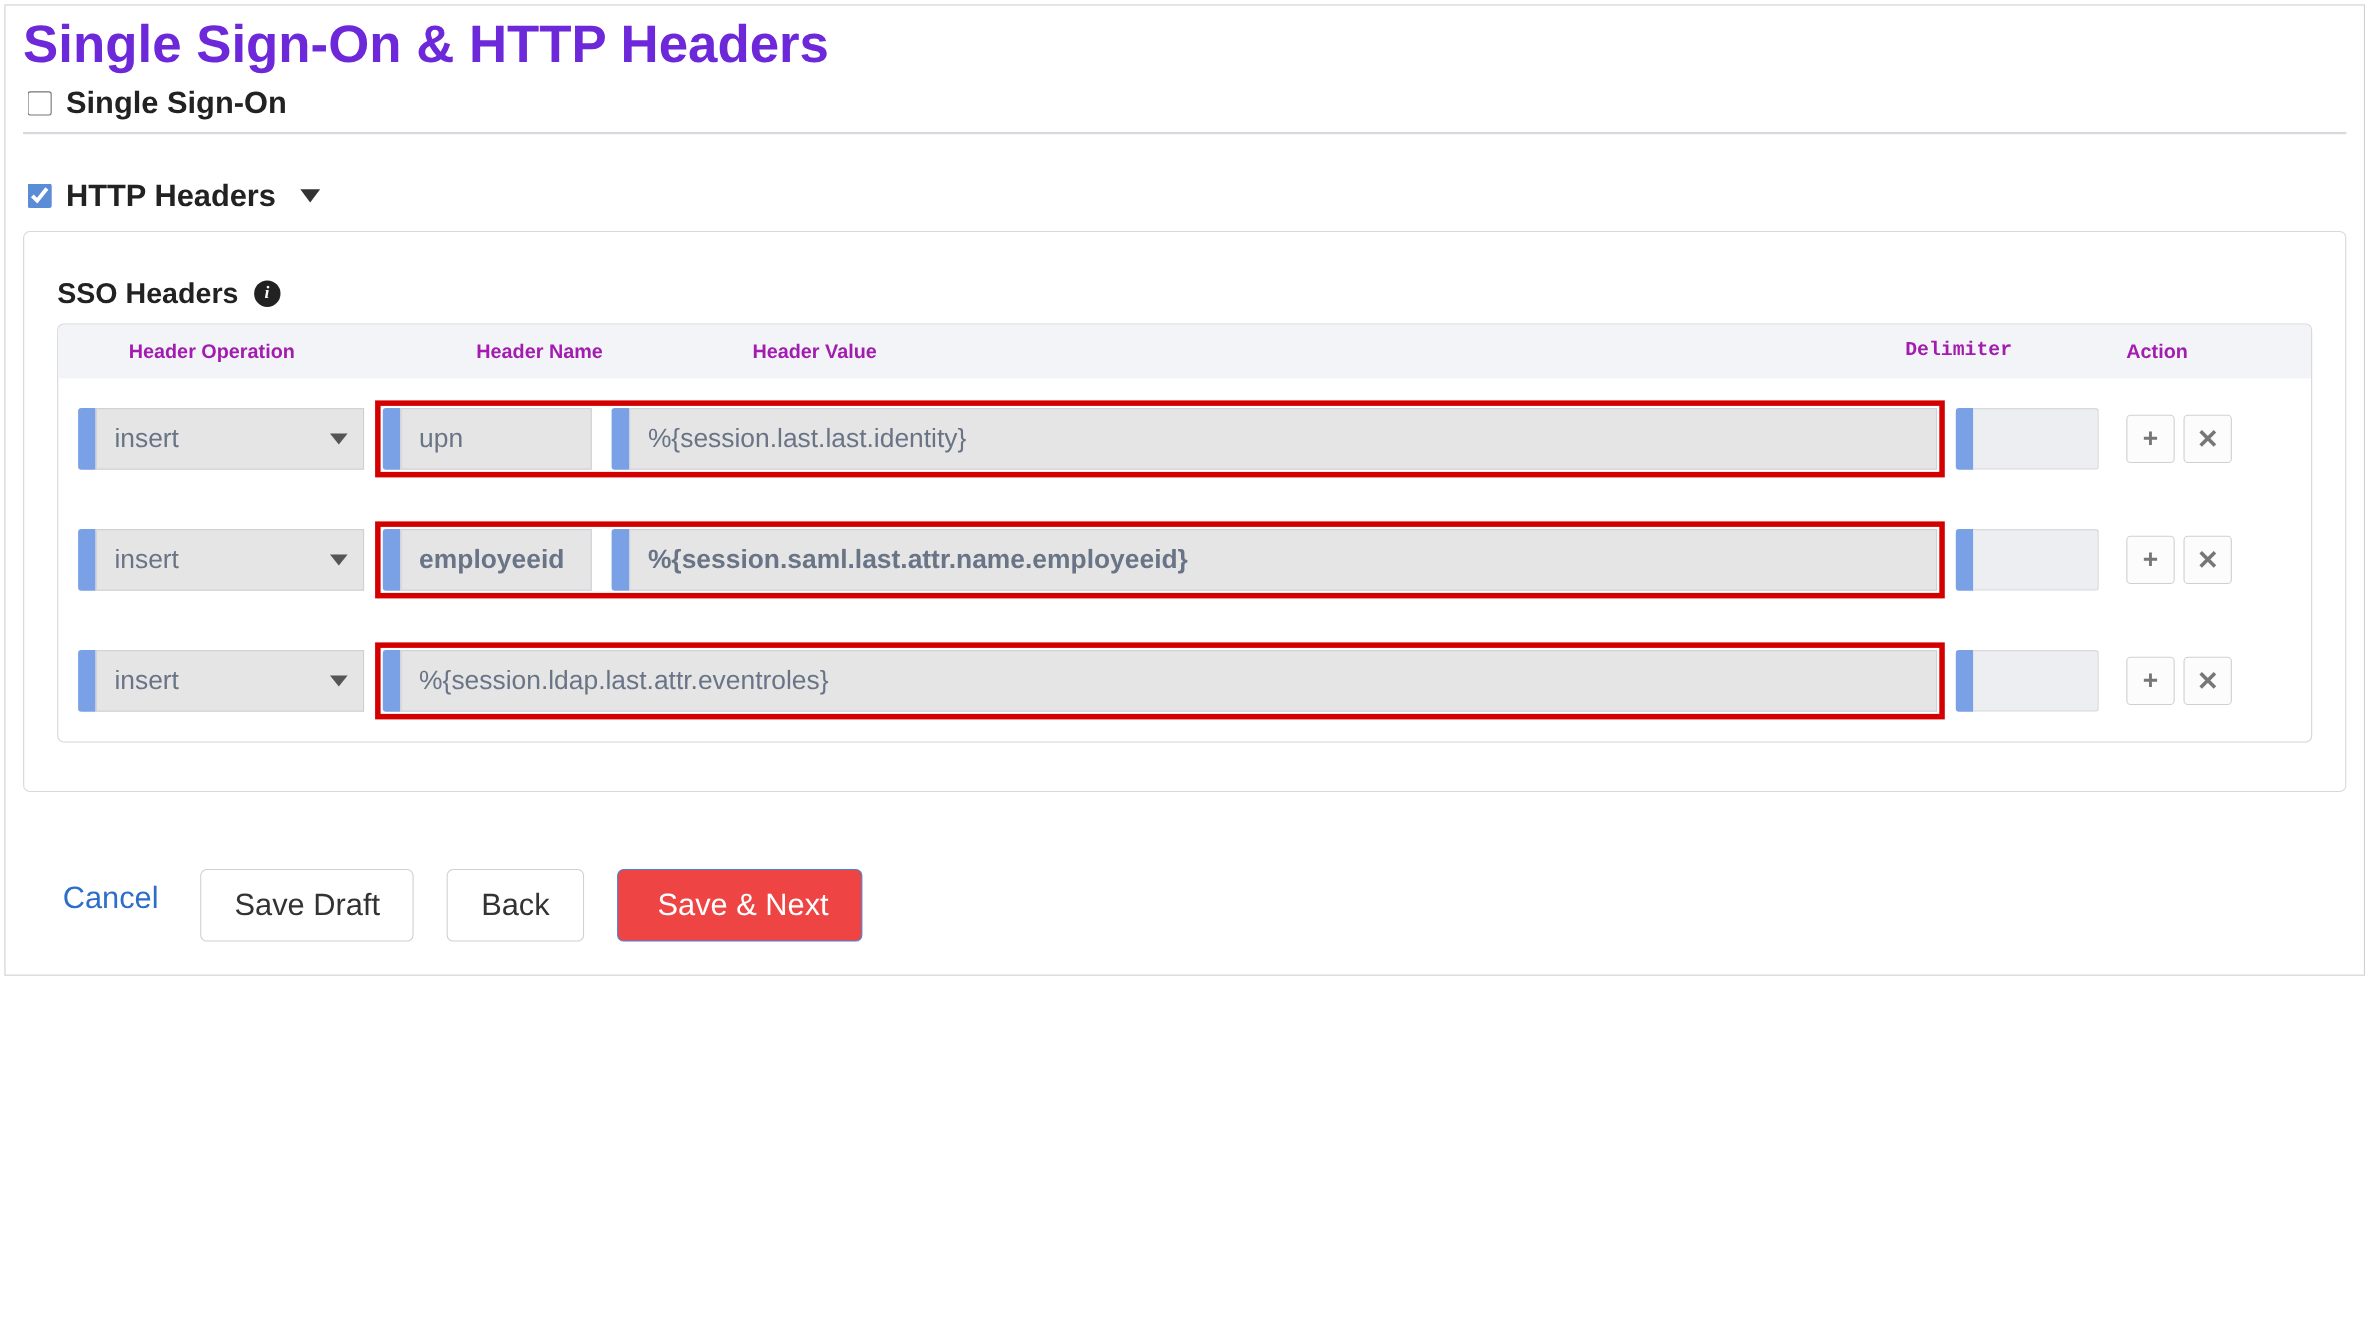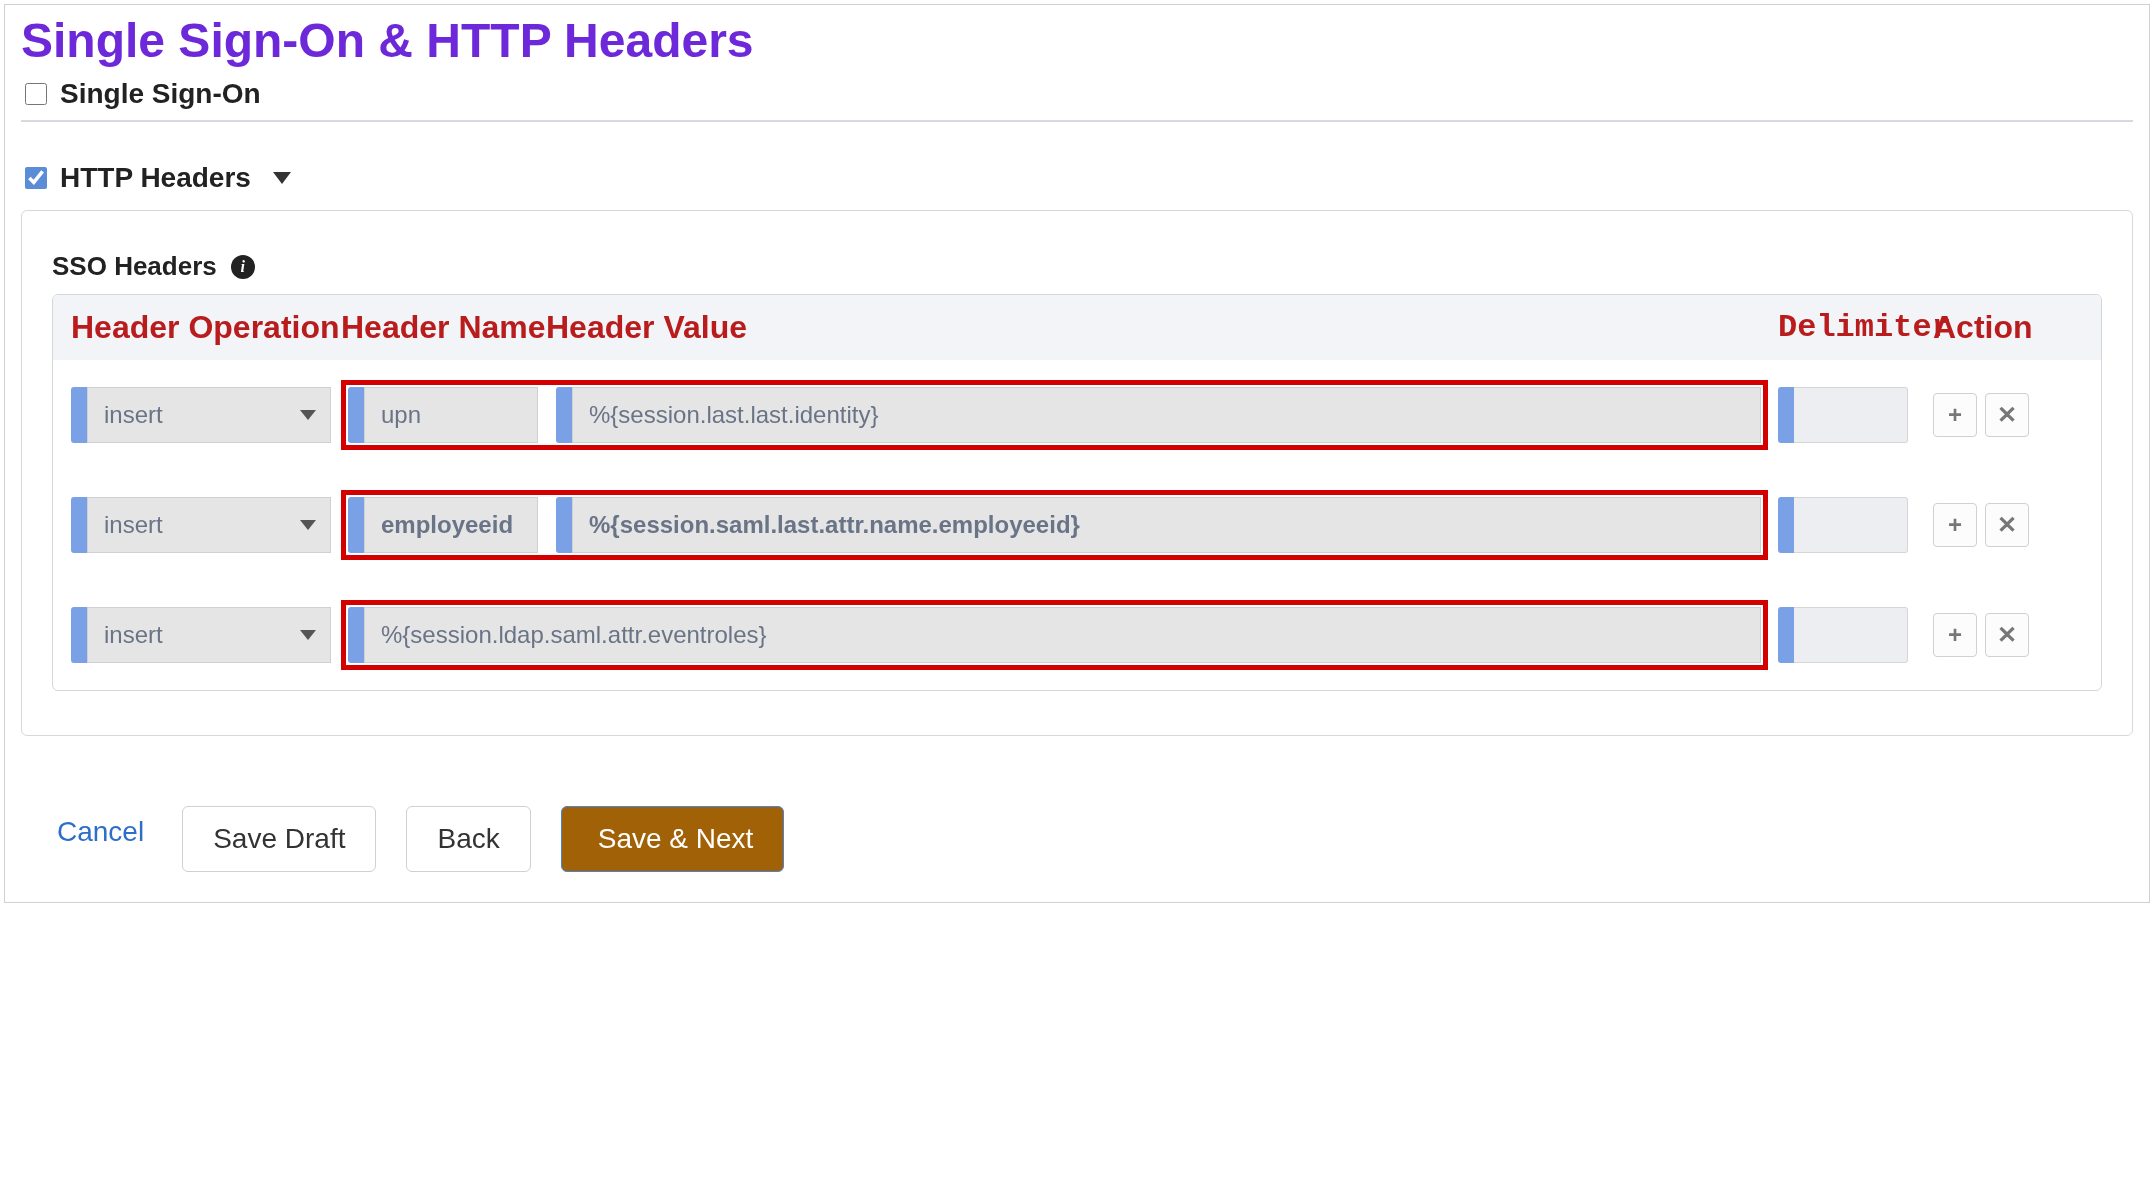--- a/index.html
+++ b/index.html
@@ -85,23 +85,24 @@
     border: 1px solid #d6d6d6;
     border-radius: 6px;
     overflow: hidden;
   }
   .thead {
     display: flex;
     background: #f2f4f8;
     padding: 14px 18px;
   }
   .th {
-    font-size: 32px;
+    font-size: 18px;
     font-weight: 600;
-    color: #b91c1c;
+    color: #a21caf;
+    margin-left: 46px;
   }
   .col-op    { width: 270px; flex: 0 0 270px; }
   .col-name  { width: 205px; flex: 0 0 205px; }
   .col-val   { flex: 1 1 auto; }
   .col-delim { width: 155px; flex: 0 0 155px; font-family: Liberation Mono, monospace; }
   .col-act   { width: 150px; flex: 0 0 150px; }
   .trow {
     display: flex;
     align-items: center;
     padding: 20px 18px;
@@ -203,21 +204,21 @@
   .btn {
     font-size: 28px;
     padding: 16px 30px;
     border-radius: 6px;
     border: 1px solid #cfcfd6;
     background: #fff;
     color: #333;
     cursor: pointer;
   }
   .btn.primary {
-    background: #a16207;
+    background: #ef4444;
     color: #fff;
     border-color: #4a82d8;
     padding-left: 36px;
   }
 </style>
 </head>
 <body>
 
 <div class="outer">
 
@@ -349,21 +350,21 @@
               <span>insert</span>
               <span class="chev"></span>
             </div>
           </div>
         </div>
         <div class="cell" style="flex:1 1 auto; display:flex;">
           <div class="highlight-box" style="flex:1 1 auto;">
             <div class="sub val">
               <div class="blue-tab"></div>
               <div class="input-box">
-                  <span>%{session.ldap.saml.attr.eventroles}</span>
+                  <span>%{session.ldap.last.attr.eventroles}</span>
                 </div>
             </div>
           </div>
         </div>
         <div class="cell col-delim">
           <div class="delim-field">
             <div class="blue-tab"></div>
             <div class="gray-box"></div>
           </div>
         </div>

